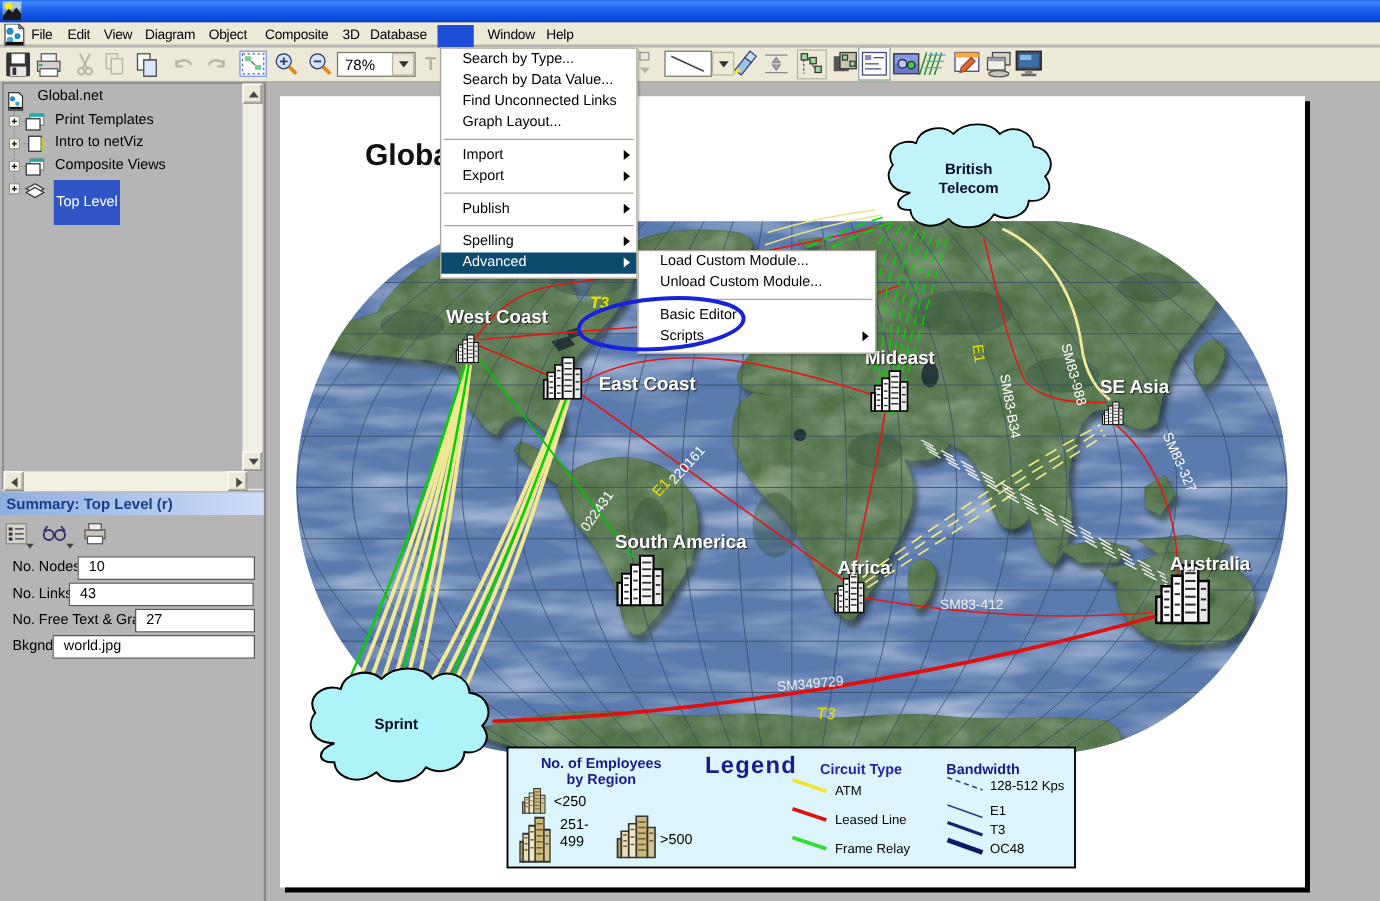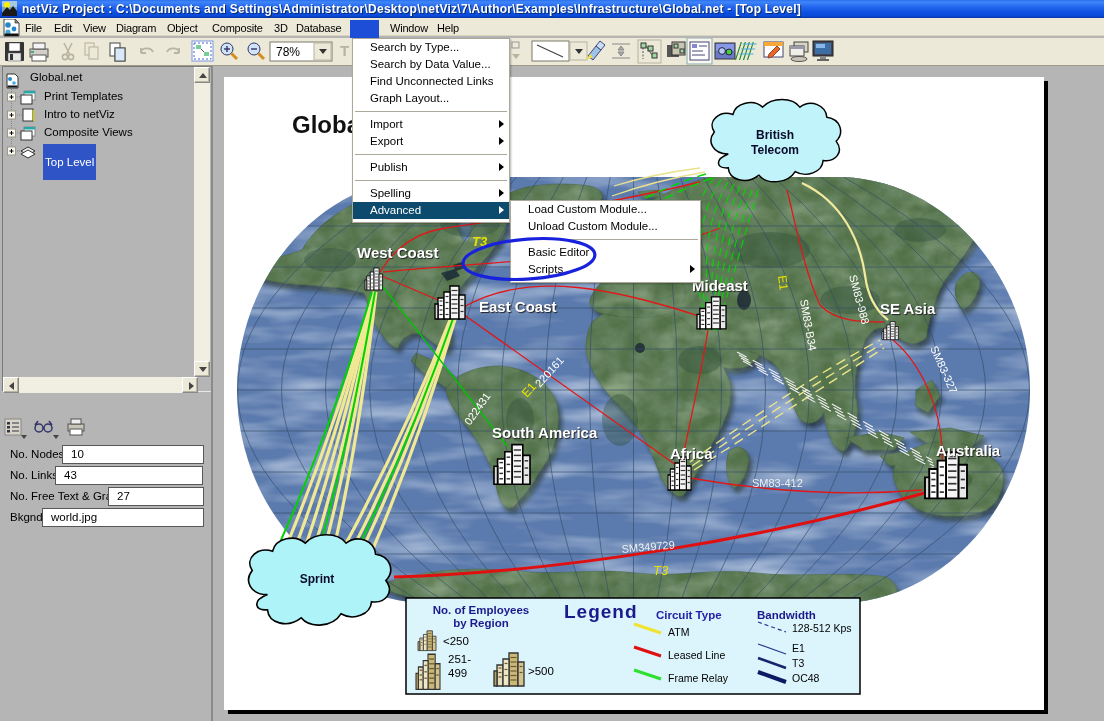--- a/index.html
+++ b/index.html
@@ -349,21 +349,20 @@
 </g>
 </svg>
 
 <div id="titlebar">
  <svg width="16" height="16" style="left:2px;top:1px;position:absolute">
   <rect x="0" y="0" width="15" height="15" fill="#7aa0c8"></rect>
   <rect x="0" y="0" width="15" height="6" fill="#a8c8e0"></rect>
   <circle cx="5" cy="4" r="3" fill="#f8f000"></circle>
   <path d="M0,12 L5,6 L8,9 L11,5 L15,10 L15,15 L0,15 Z" fill="#1a1a1a"></path>
  </svg>
- <span class="txt">netViz Project : C:\Documents and Settings\Administrator\Desktop\netViz\7\Author\Examples\Infrastructure\Global.net - [Top Level]</span>
 </div>
 <div id="menubar">
  <svg width="18" height="18" style="position:absolute;left:3px;top:1px">
   <path d="M1,0 L12,0 L16,4 L16,17 L1,17 Z" fill="#fff" stroke="#444" stroke-width="1"></path>
   <path d="M12,0 L12,4 L16,4 Z" fill="#888" stroke="#444" stroke-width="0.8"></path>
   <circle cx="5" cy="6" r="2.8" fill="#2288cc"></circle>
   <circle cx="11" cy="10" r="2.4" fill="#2288cc"></circle>
   <circle cx="5" cy="13" r="2.6" fill="#44aadd"></circle>
   <rect x="1.5" y="14.5" width="14" height="2.5" fill="#111"></rect>
  </svg>
@@ -591,20 +590,21 @@
 
   <path d="M28,78 L35,82 L28,86 L21,82 Z" fill="#eee" stroke="#333"></path>
   <path d="M28,81 L35,85 L28,89 L21,85 Z" fill="#fff" stroke="#333"></path>
  </svg>
  <div style="position:absolute;left:30px;top:5px;font-size:11.5px">Global.net</div>
  <div style="position:absolute;left:44px;top:24px;font-size:11.5px">Print Templates</div>
  <div style="position:absolute;left:44px;top:42px;font-size:11.5px">Intro to netViz</div>
  <div style="position:absolute;left:44px;top:60px;font-size:11.5px">Composite Views</div>
  <div style="position:absolute;left:43px;top:78px;font-size:11.5px;background:#2f54c5;color:#fff;padding:12px 2px">Top Level</div>
 
+ <div style="position:absolute;left:0;top:328px;width:211px;height:18px;background:linear-gradient(90deg,#8fadde,#cdddf5);color:#1a3c8c;font-weight:bold;font-size:12px;line-height:18px;padding-left:5px">Summary: Top Level (r)</div>
 
  <svg width="100" height="26" style="position:absolute;left:4px;top:350px">
   <rect x="1" y="3" width="16" height="16" fill="#d8d4c8" stroke="#888"></rect>
   <rect x="3" y="6" width="3" height="2.5" fill="#334"></rect>
       <line x1="8" y1="7" x2="15" y2="7" stroke="#334"></line>
   <rect x="3" y="10" width="3" height="2.5" fill="#334"></rect>
       <line x1="8" y1="11" x2="15" y2="11" stroke="#334"></line>
   <rect x="3" y="14" width="3" height="2.5" fill="#334"></rect>
       <line x1="8" y1="15" x2="15" y2="15" stroke="#334"></line>
   <path d="M17,19 L23,19 L20,23 Z" fill="#444"></path>

